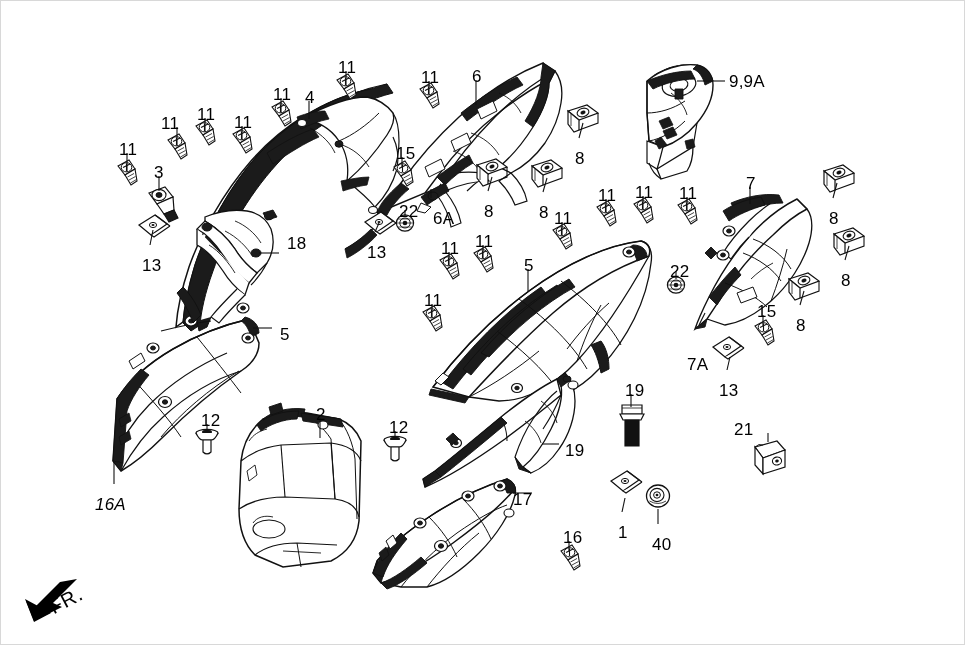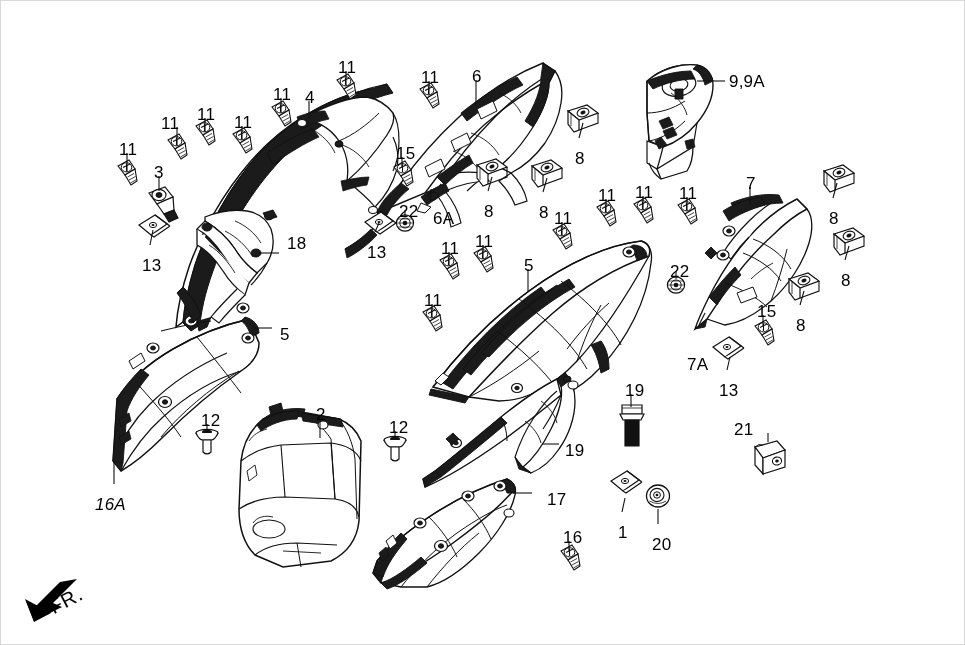--- a/index.html
+++ b/index.html
@@ -597,23 +597,23 @@
       <div class="lbl" style="left: 840px; top: 271px;">8</div>
       <div class="lbl" style="left: 795px; top: 316px;">8</div>
       <div class="lbl" style="left: 669px; top: 262px;">22</div>
       <div class="lbl" style="left: 686px; top: 355px;">7A</div>
       <div class="lbl" style="left: 756px; top: 302px;">15</div>
       <div class="lbl" style="left: 718px; top: 381px;">13</div>
       <div class="lbl" style="left: 200px; top: 411px;">12</div>
       <div class="lbl" style="left: 315px; top: 405px;">2</div>
       <div class="lbl" style="left: 388px; top: 418px;">12</div>
       <div class="lbl" style="left: 564px; top: 441px;">19</div>
-      <div class="lbl" style="left: 546px; top: 490px;">17</div>
+      <div class="lbl" style="left: 512px; top: 490px;">17</div>
       <div class="lbl" style="left: 624px; top: 381px;">19</div>
       <div class="lbl" style="left: 733px; top: 420px;">21</div>
       <div class="lbl" style="left: 617px; top: 523px;">1</div>
-      <div class="lbl" style="left: 651px; top: 535px;">20</div>
+      <div class="lbl" style="left: 651px; top: 535px;">40</div>
       <div class="lbl" style="left: 562px; top: 528px;">16</div>
     </div>
 
   <div class="fr" id="fr-label" style="left: 55px; top: 595px;">FR.</div>
 
 </div>
 
 </body></html>

